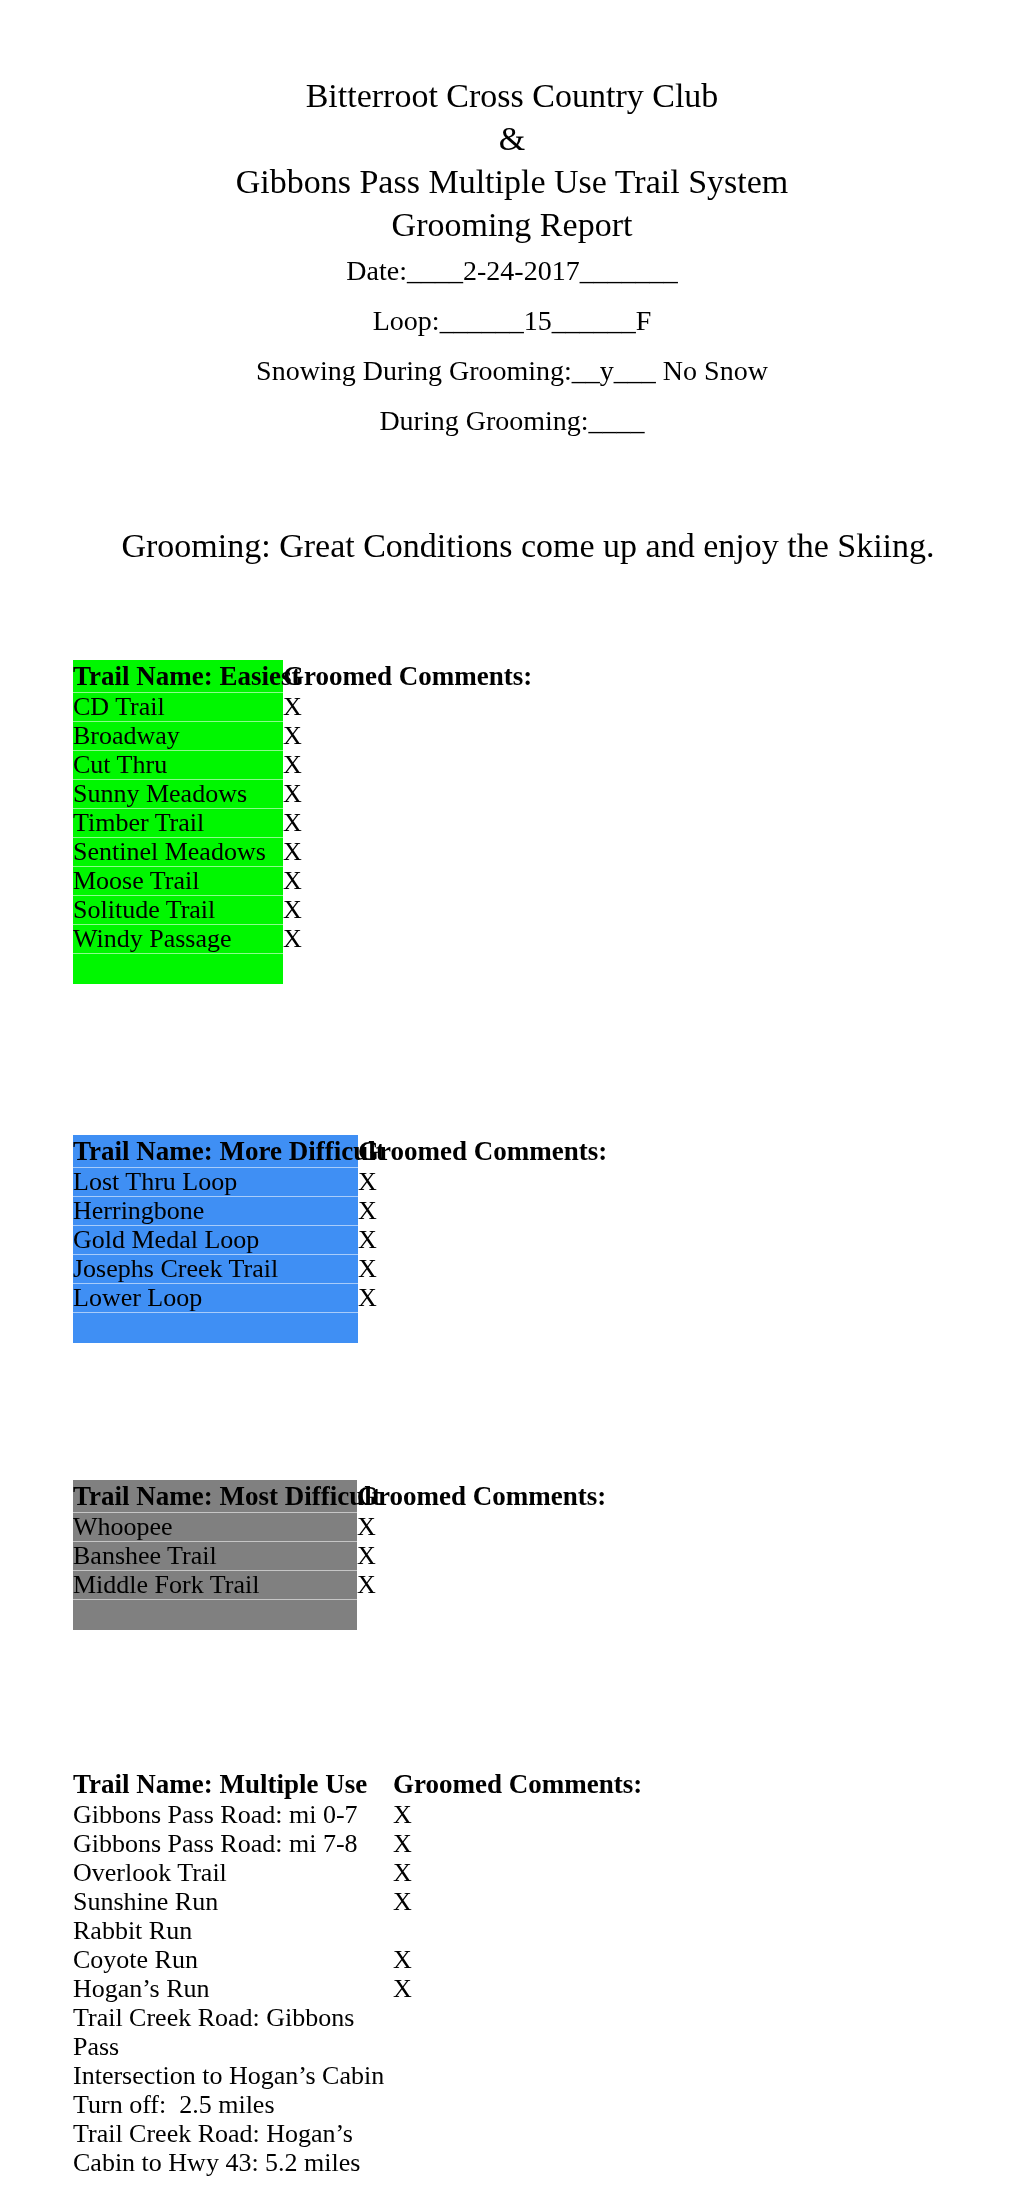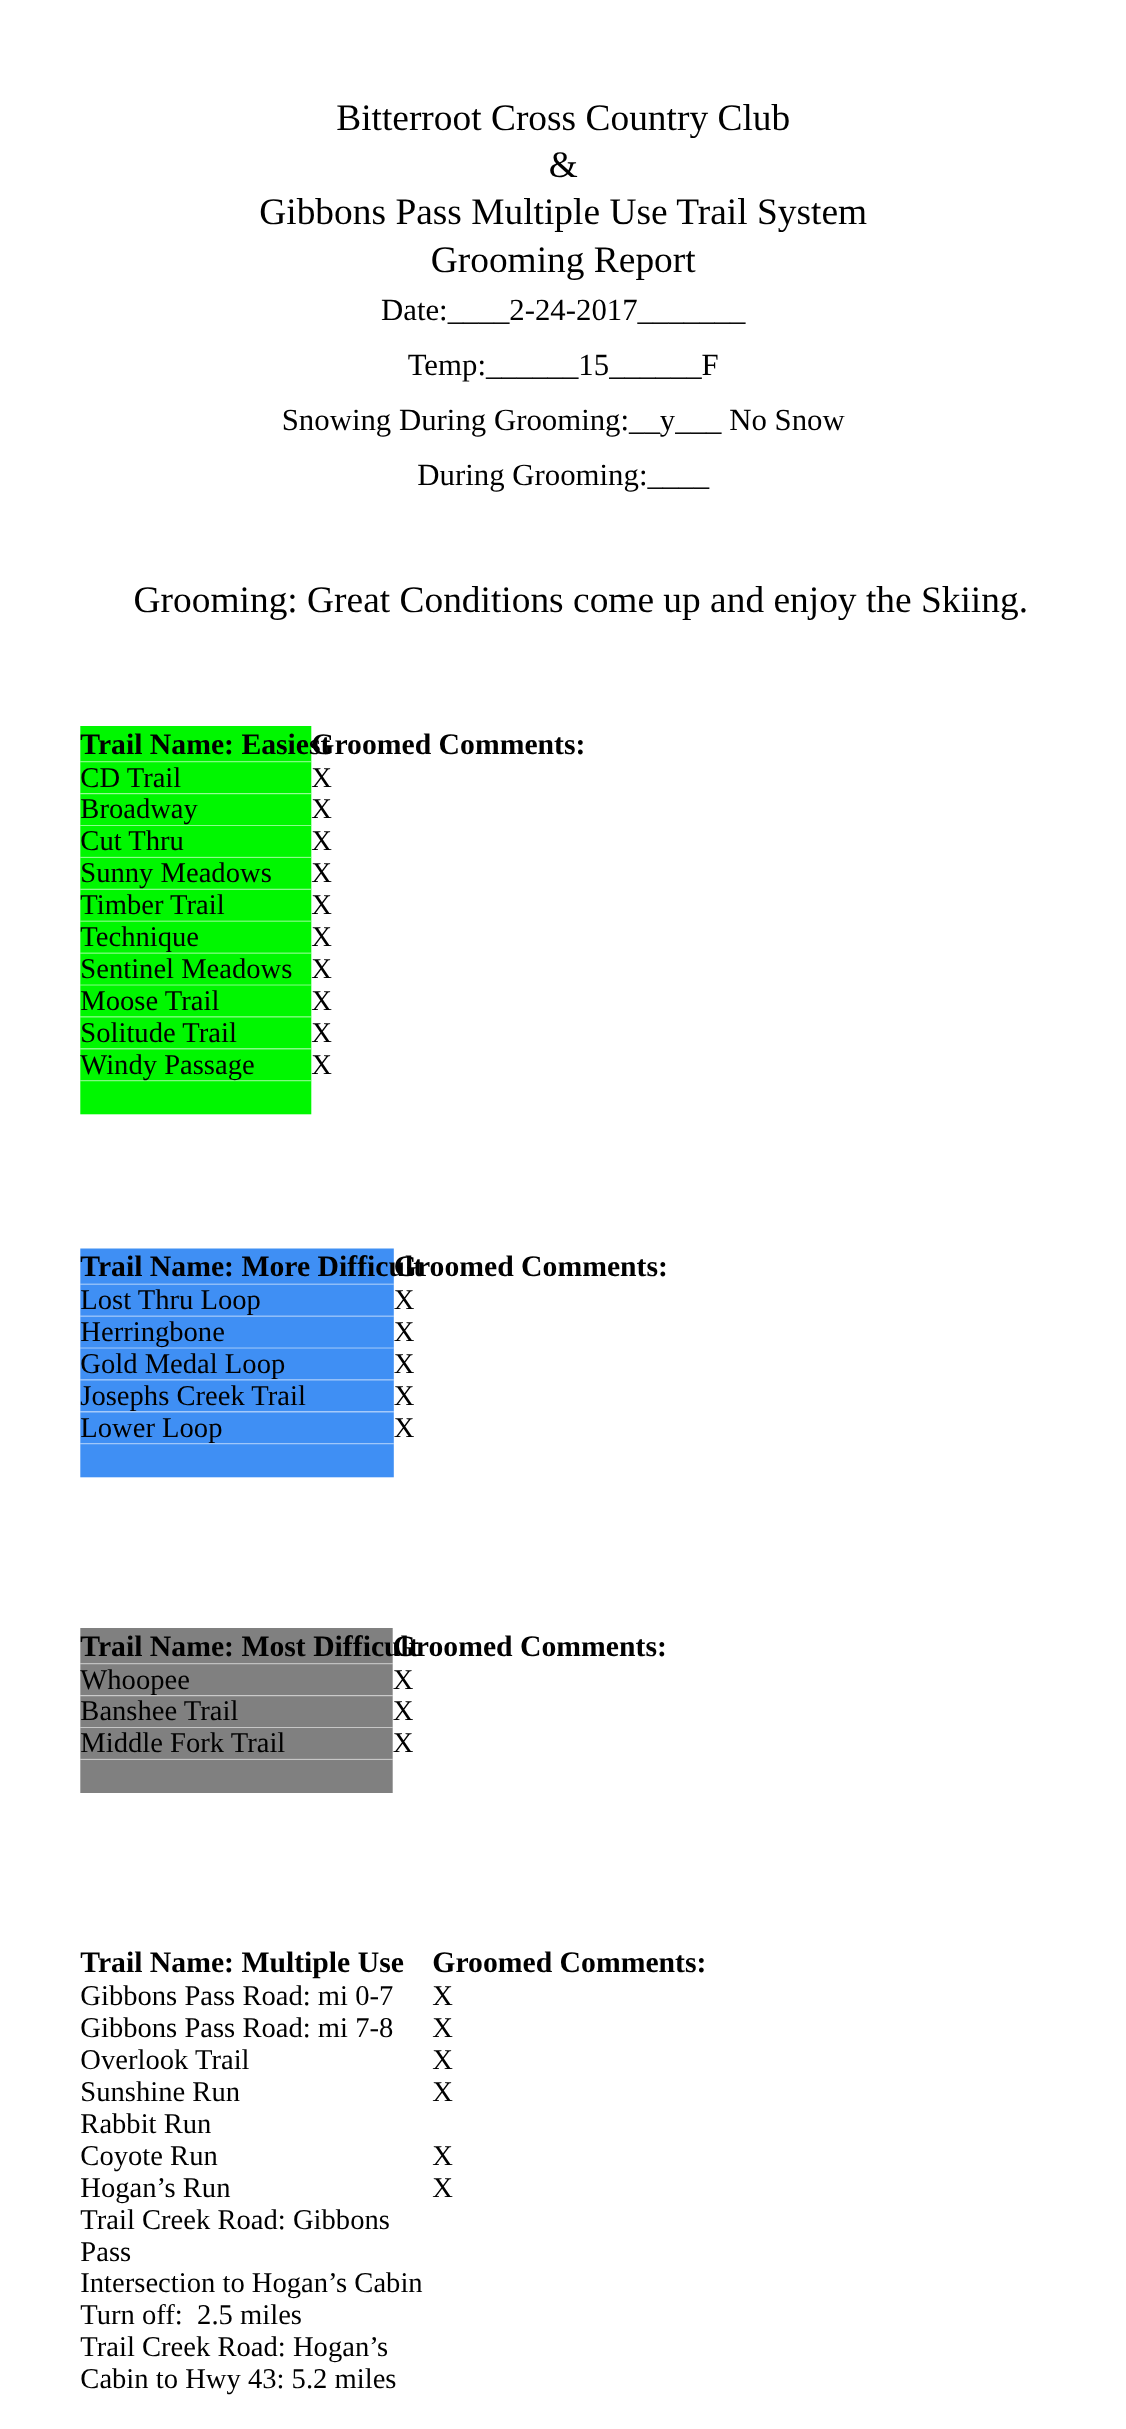--- a/index.html
+++ b/index.html
@@ -13,21 +13,20 @@
     overflow: hidden;
   }
 
   
   .header-block {
     position: absolute;
     top: 74px;
     left: 67px;
     width: 890px;
     text-align: center;
-    margin-top: 12px;
   }
   .title-line { font-size: 34px; line-height: 43px; }
   .date-line  { font-size: 28px; line-height: 50px; }
 
   
   .note {
     position: absolute;
     top: 492px;
     left: 73px;
     width: 910px;
@@ -96,21 +95,21 @@
 </style>
 </head>
 <body>
 
 <div class="header-block">
   <div class="title-line">Bitterroot Cross Country Club</div>
   <div class="title-line">&amp;</div>
   <div class="title-line">Gibbons Pass Multiple Use Trail System</div>
   <div class="title-line">Grooming Report</div>
   <div class="date-line">Date:____2-24-2017_______</div>
-  <div class="date-line">Temp:______15______F</div>
+  <div class="date-line">Loop:______15______F</div>
   <div class="date-line">Snowing During Grooming:__y___ No Snow</div>
   <div class="date-line">During Grooming:____</div>
 </div>
 
 <p class="note">Grooming: Great Conditions come up and enjoy the Skiing.</p>
 
 <table class="trail-table colored" id="table-easiest" style="--row-bg: #00F700;">
   <colgroup>
       <col class="c1">
       <col class="c2">
@@ -142,25 +141,20 @@
         <td class="td-name">Sunny Meadows</td>
         <td class="td-x">X</td>
         <td class="td-comments"></td>
       </tr>
       <tr class="">
         <td class="td-name">Timber Trail</td>
         <td class="td-x">X</td>
         <td class="td-comments"></td>
       </tr>
       <tr class="">
-        <td class="td-name">Technique</td>
-        <td class="td-x">X</td>
-        <td class="td-comments"></td>
-      </tr>
-      <tr class="">
         <td class="td-name">Sentinel Meadows</td>
         <td class="td-x">X</td>
         <td class="td-comments"></td>
       </tr>
       <tr class="">
         <td class="td-name">Moose Trail</td>
         <td class="td-x">X</td>
         <td class="td-comments"></td>
       </tr>
       <tr class="">

